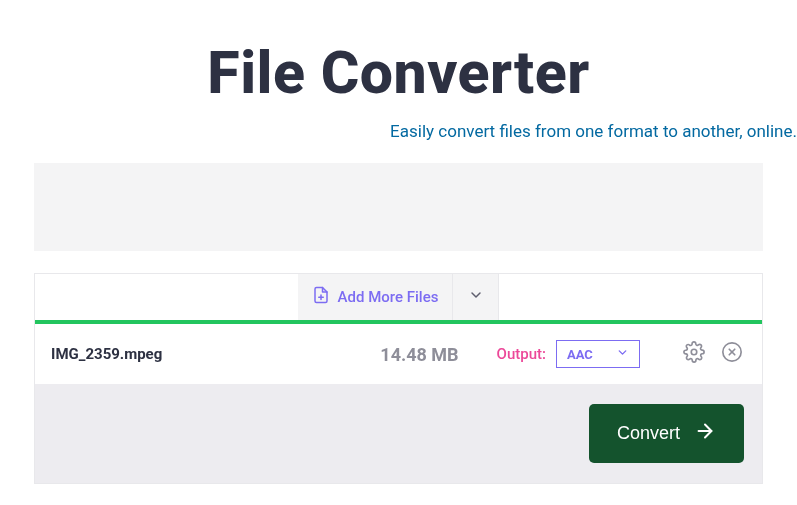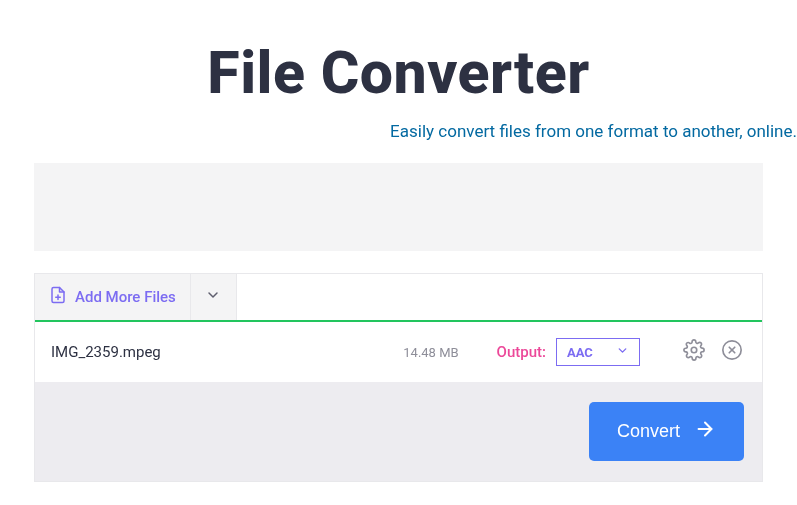--- a/index.html
+++ b/index.html
@@ -28,22 +28,23 @@
     background: #f4f4f5;
     margin: 22px 34px 0 34px;
     height: 88px;
   }
   .files-wrap {
     margin: 22px 34px 0 34px;
     border: 1px solid #e8e8eb;
   }
   .toolbar {
     display: flex;
-    border-bottom: 2px solid #22c55e;
+    border-bottom: 4px solid #22c55e;
     background: #fff;
+    justify-content: center;
   }
   .add-more {
     display: flex;
     align-items: center;
     gap: 8px;
     padding: 0 14px;
     height: 46px;
     border-right: 1px solid #e8e8eb;
     background: #f4f4f5;
     cursor: pointer;
@@ -64,31 +65,31 @@
   }
   .file-row {
     display: flex;
     align-items: center;
     height: 60px;
     padding: 0 16px;
     background: #fff;
   }
   .file-name {
     font-size: 15px;
-    font-weight: 400;
+    font-weight: 700;
     color: #2d3142;
     flex: 0 0 auto;
     min-width: 200px;
   }
   .file-spacer { flex: 1; }
   .file-size {
-    font-size: 13px;
+    font-size: 18px;
     color: #8e8e99;
     margin-right: 38px;
-    font-weight: 400;
+    font-weight: 700;
   }
   .output-label {
     font-size: 15px;
     color: #ec4899;
     margin-right: 10px;
     font-weight: 500;
   }
   .output-select {
     display: flex;
     align-items: center;
@@ -116,21 +117,21 @@
   .footer-bar {
     background: #edecf0;
     padding: 20px 18px 20px 18px;
     display: flex;
     justify-content: flex-end;
   }
   .convert-btn {
     display: flex;
     align-items: center;
     gap: 14px;
-    background: #3b82f6;
+    background: #14532d;
     color: #fff;
     font-size: 18px;
     font-weight: 500;
     border: none;
     border-radius: 5px;
     padding: 16px 28px;
     cursor: pointer;
   }
 </style>
 </head>

